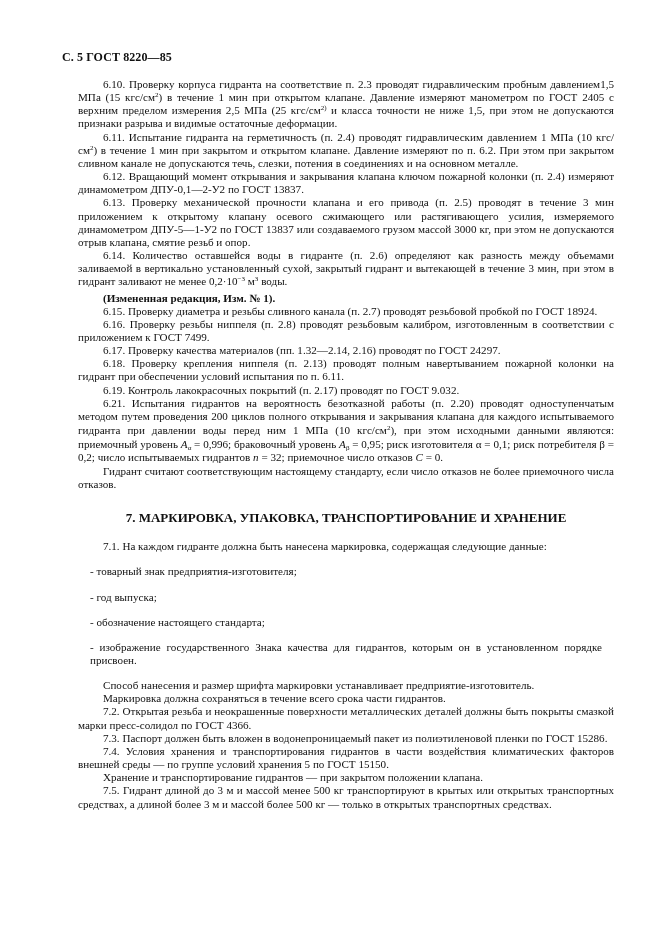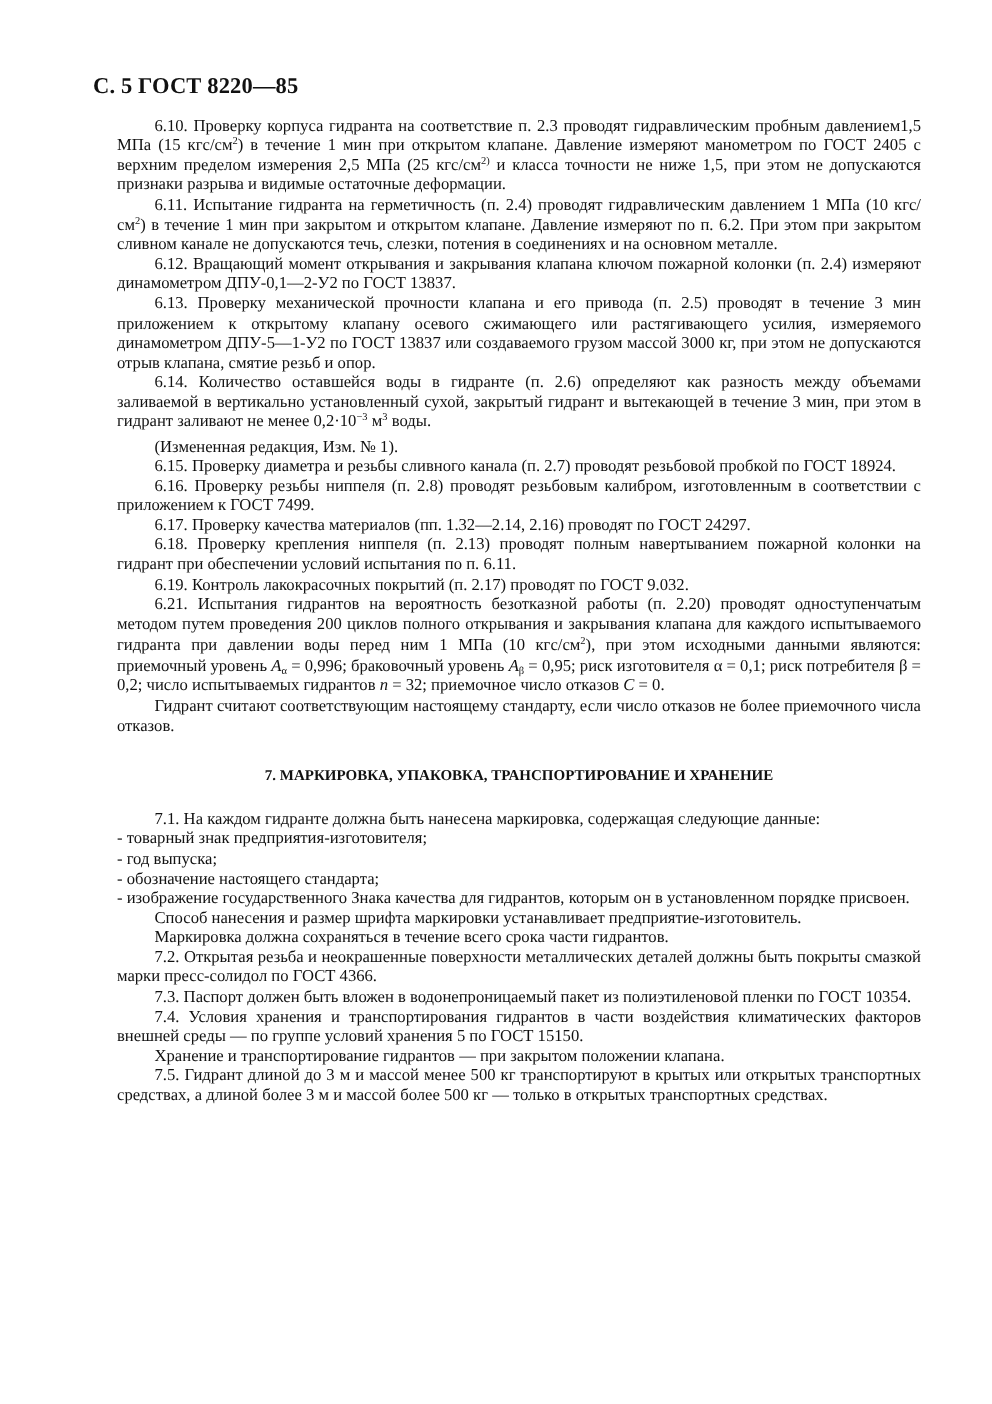--- a/index.html
+++ b/index.html
@@ -19,49 +19,49 @@
       position: absolute;
       left: 62px;
       top: 0;
       width: 536px;
     }
     .header {
       position: absolute;
       top: 50px;
       left: 0;
       font-weight: bold;
-      font-size: 15px;
+      font-size: 12px;
       letter-spacing: 0.1px;
     }
     .body-text {
       position: absolute;
       top: 78px;
       left: 16px;
       width: 536px;
       font-size: 11.1px;
       line-height: 13.15px;
     }
     .p {
       margin: 0;
       text-align: justify;
       text-indent: 25px;
     }
-    .p.bold { font-weight: normal; }
+    .p.bold { font-weight: bold; }
     .section-title {
       margin: 20px 0 16px 0;
       text-align: center;
       font-weight: bold;
-      font-size: 10px;
+      font-size: 13px;
       text-indent: 0;
     }
     sup { font-size: 7px; line-height: 0; vertical-align: 4px; }
     sub { font-size: 7px; line-height: 0; vertical-align: -2px; }
     .it { font-style: italic; }
     .list-item {
-      margin: 0;
+      margin: 12px;
       text-align: justify;
       text-indent: 0;
       padding-left: 0;
     }
     .list-item.wrap { text-indent: 0; }
   </style>
 </head>
 <body>
 
 <div class="page">
@@ -102,19 +102,19 @@
     <p class="p">7.1. На каждом гидранте должна быть нанесена маркировка, содержащая следующие данные:</p>
     <p class="list-item">- товарный знак предприятия-изготовителя;</p>
     <p class="list-item">- год выпуска;</p>
     <p class="list-item">- обозначение настоящего стандарта;</p>
     <p class="list-item wrap">- изображение государственного Знака качества для гидрантов, которым он в установленном порядке присвоен.</p>
 
     <p class="p">Способ нанесения и размер шрифта маркировки устанавливает предприятие-изготовитель.</p>
     <p class="p">Маркировка должна сохраняться в течение всего срока части гидрантов.</p>
 
     <p class="p">7.2. Открытая резьба и неокрашенные поверхности металлических деталей должны быть покрыты смазкой марки пресс-солидол по ГОСТ 4366.</p>
-    <p class="p">7.3. Паспорт должен быть вложен в водонепроницаемый пакет из полиэтиленовой пленки по ГОСТ 10354.</p>
+    <p class="p">7.3. Паспорт должен быть вложен в водонепроницаемый пакет из полиэтиленовой пленки по ГОСТ 15286.</p>
     <p class="p">7.4. Условия хранения и транспортирования гидрантов в части воздействия климатических факторов внешней среды — по группе условий хранения 5 по ГОСТ 15150.</p>
     <p class="p">Хранение и транспортирование гидрантов — при закрытом положении клапана.</p>
     <p class="p">7.5. Гидрант длиной до 3 м и массой менее 500 кг транспортируют в крытых или открытых транспортных средствах, а длиной более 3 м и массой более 500 кг — только в открытых транспортных средствах.</p>
 
   </div>
 </div>
 
 </body></html>

